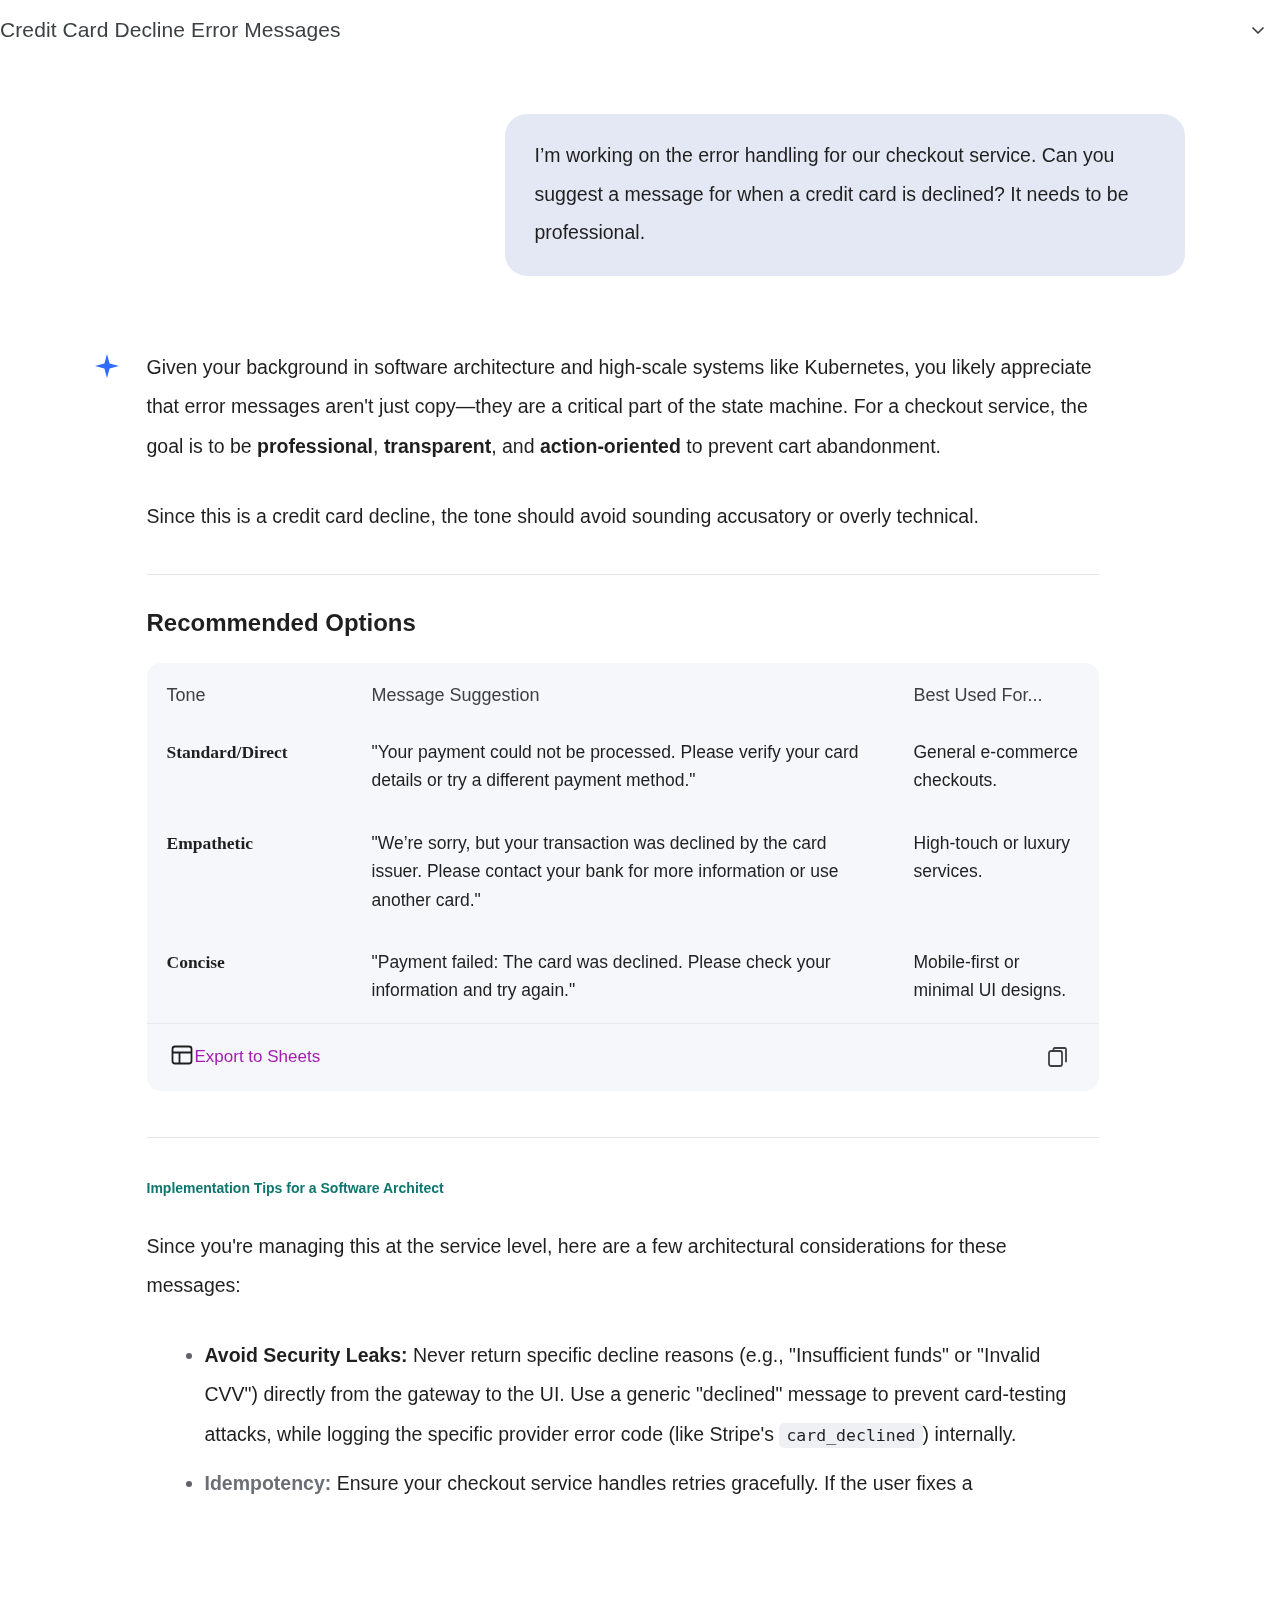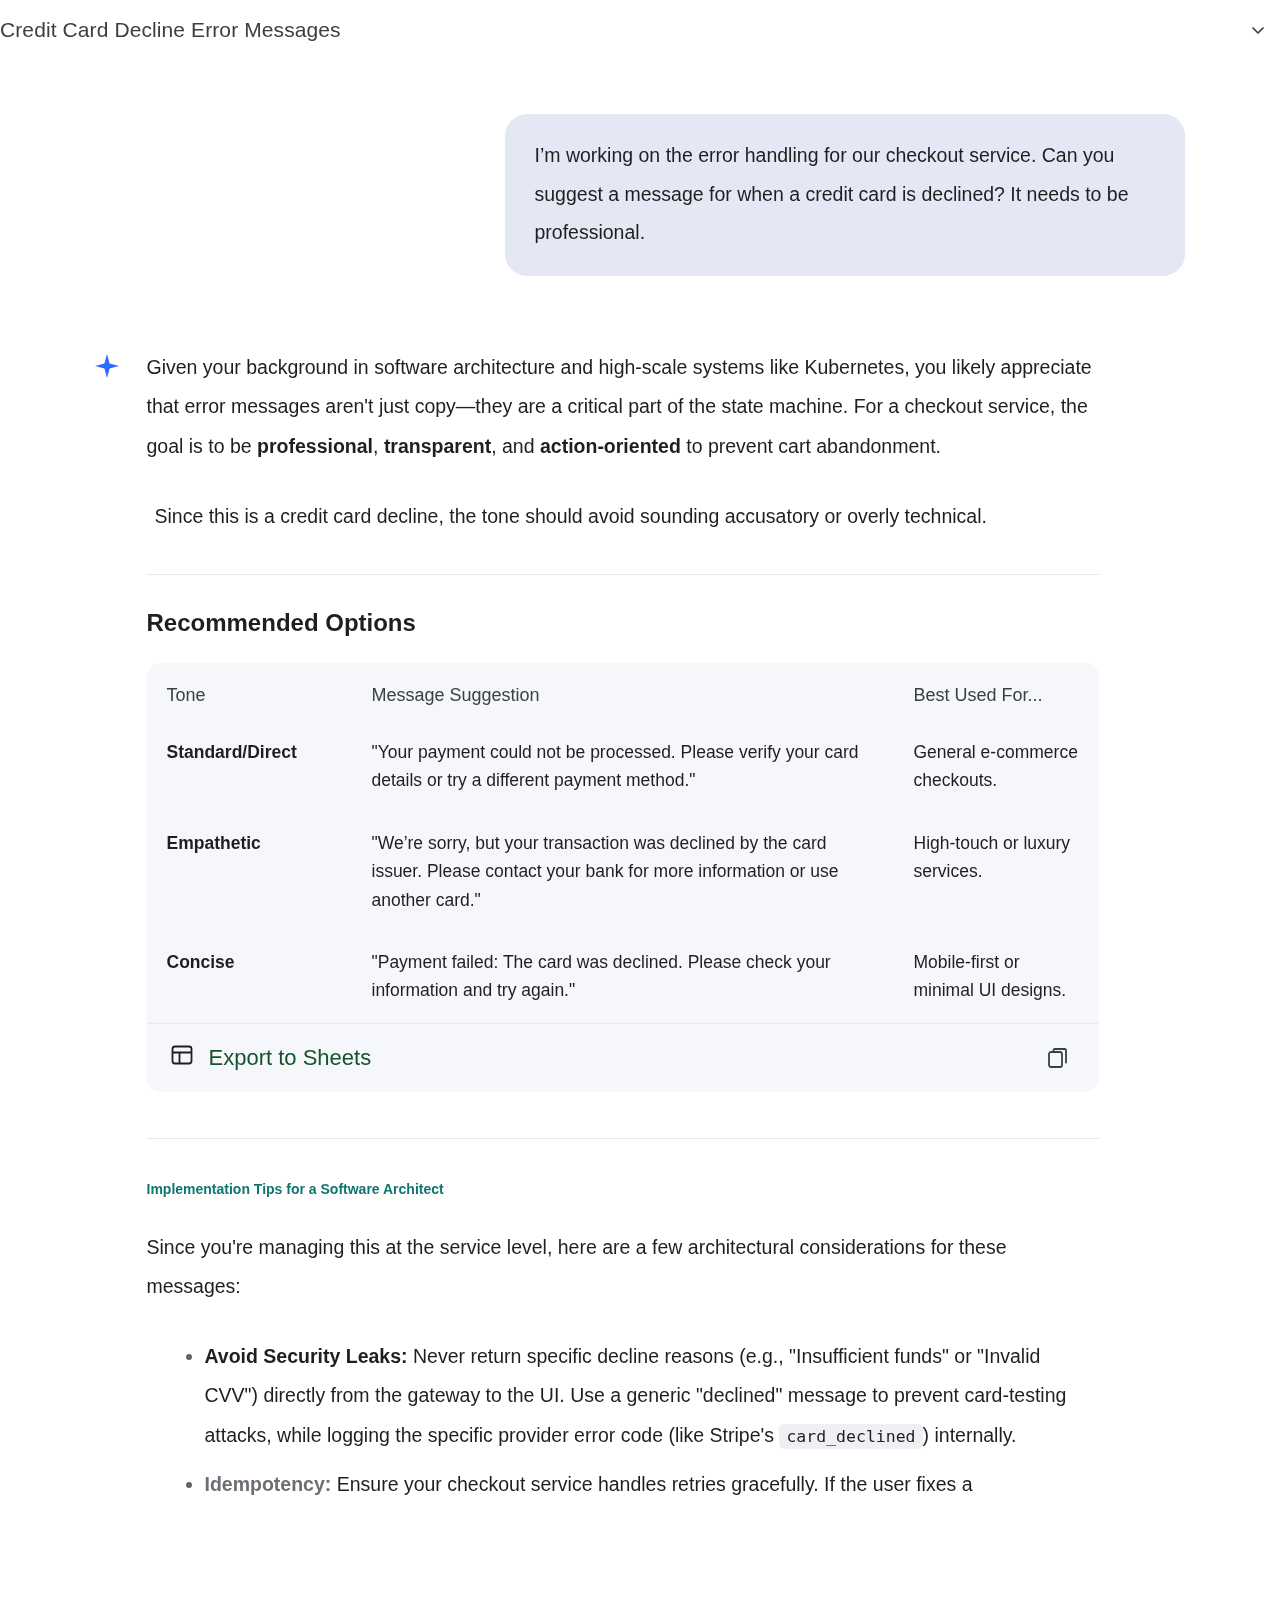--- a/index.html
+++ b/index.html
@@ -81,21 +81,21 @@
     padding-left: 18px;
     padding-right: 10px;
     max-width: 980px;
   }
   .model-body p {
     margin: 0 0 30px 0;
     font-size: 19.5px;
     line-height: 2.03;
     color: #1f1f1f;
   }
-  .model-body p.tight { margin-bottom: 26px; margin-left: 8px; }
+  .model-body p.tight { margin-bottom: 26px; }
   b, strong { font-weight: 700; color: #1f1f1f; }
 
   hr.sep {
     border: none;
     border-top: 1px solid #e4e6ea;
     margin: 38px 0 34px 0;
   }
 
   h3.section {
     font-size: 24px;
@@ -128,38 +128,38 @@
     font-size: 18px;
     padding: 22px 16px 16px 20px;
   }
   table.opts td {
     vertical-align: top;
     font-size: 17.5px;
     line-height: 1.62;
     padding: 16px 16px 18px 20px;
     color: #1f1f1f;
   }
-  table.opts td.tone { font-weight: 700; }
+  table.opts td.tone { font-weight: 700; font-family: Liberation Serif, serif; }
   table.opts col.c1 { width: 205px; }
   table.opts col.c2 { width: auto; }
   table.opts col.c3 { width: 205px; }
 
   .table-footer {
     display: flex;
     align-items: center;
     justify-content: space-between;
     border-top: 1px solid #e6e9ee;
     padding: 18px 26px 18px 22px;
   }
   .export-btn {
     display: flex;
     align-items: center;
-    gap: 14px;
-    font-size: 22px;
-    color: #14532d;
+    gap: 0;
+    font-size: 17px;
+    color: #a21caf;
     cursor: pointer;
   }
   .copy-btn {
     display: inline-flex;
     align-items: center;
     justify-content: center;
     width: 30px;
     height: 30px;
     cursor: pointer;
     color: #3c4043;

